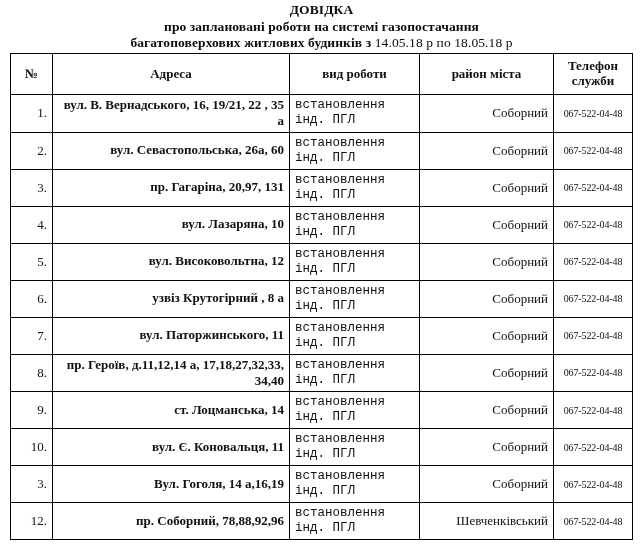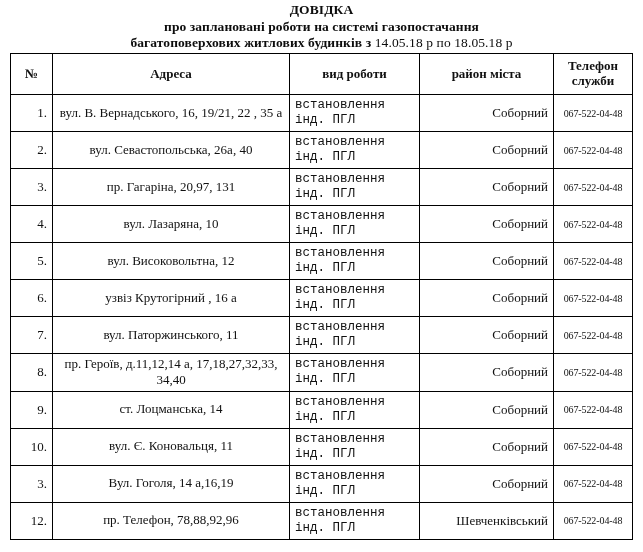--- a/index.html
+++ b/index.html
@@ -86,24 +86,25 @@
   tbody tr { height: 37px; }
 
   td.num {
     text-align: right;
     font-size: 13px;
     vertical-align: top;
     padding-top: 3px;
     padding-right: 4px;
   }
   td.addr {
-    text-align: center;
+    text-align: right;
     font-size: 13px;
     line-height: 1.25;
     vertical-align: middle;
+    font-weight: bold;
   }
   td.work {
     text-align: left;
     font-size: 12.5px;
     line-height: 1.2;
     vertical-align: middle;
     font-family: Liberation Mono, monospace;
   }
   td.dist {
     text-align: right;
@@ -152,21 +153,21 @@
       <tbody id="table-body">
       <tr>
             <td class="num">1.</td>
             <td class="addr">вул. В. Вернадського, 16, 19/21, 22 , 35 а</td>
             <td class="work">встановлення інд. ПГЛ</td>
             <td class="dist">Соборний</td>
             <td class="phone">067-522-04-48</td>
           </tr>
           <tr>
             <td class="num">2.</td>
-            <td class="addr">вул. Севастопольська, 26а, 40</td>
+            <td class="addr">вул. Севастопольська, 26а, 60</td>
             <td class="work">встановлення інд. ПГЛ</td>
             <td class="dist">Соборний</td>
             <td class="phone">067-522-04-48</td>
           </tr>
           <tr>
             <td class="num">3.</td>
             <td class="addr">пр. Гагаріна, 20,97, 131</td>
             <td class="work">встановлення інд. ПГЛ</td>
             <td class="dist">Соборний</td>
             <td class="phone">067-522-04-48</td>
@@ -180,21 +181,21 @@
           </tr>
           <tr>
             <td class="num">5.</td>
             <td class="addr">вул. Високовольтна, 12</td>
             <td class="work">встановлення інд. ПГЛ</td>
             <td class="dist">Соборний</td>
             <td class="phone">067-522-04-48</td>
           </tr>
           <tr>
             <td class="num">6.</td>
-            <td class="addr">узвіз Крутогірний , 16 а</td>
+            <td class="addr">узвіз Крутогірний , 8 а</td>
             <td class="work">встановлення інд. ПГЛ</td>
             <td class="dist">Соборний</td>
             <td class="phone">067-522-04-48</td>
           </tr>
           <tr>
             <td class="num">7.</td>
             <td class="addr">вул. Паторжинського, 11</td>
             <td class="work">встановлення інд. ПГЛ</td>
             <td class="dist">Соборний</td>
             <td class="phone">067-522-04-48</td>
@@ -222,21 +223,21 @@
           </tr>
           <tr>
             <td class="num">3.</td>
             <td class="addr">Вул. Гоголя, 14 а,16,19</td>
             <td class="work">встановлення інд. ПГЛ</td>
             <td class="dist">Соборний</td>
             <td class="phone">067-522-04-48</td>
           </tr>
           <tr>
             <td class="num">12.</td>
-            <td class="addr">пр. Телефон, 78,88,92,96</td>
+            <td class="addr">пр. Соборний, 78,88,92,96</td>
             <td class="work">встановлення інд. ПГЛ</td>
             <td class="dist">Шевченківський</td>
             <td class="phone">067-522-04-48</td>
           </tr>
         </tbody>
     </table>
   </div>
 
 </div>
 

